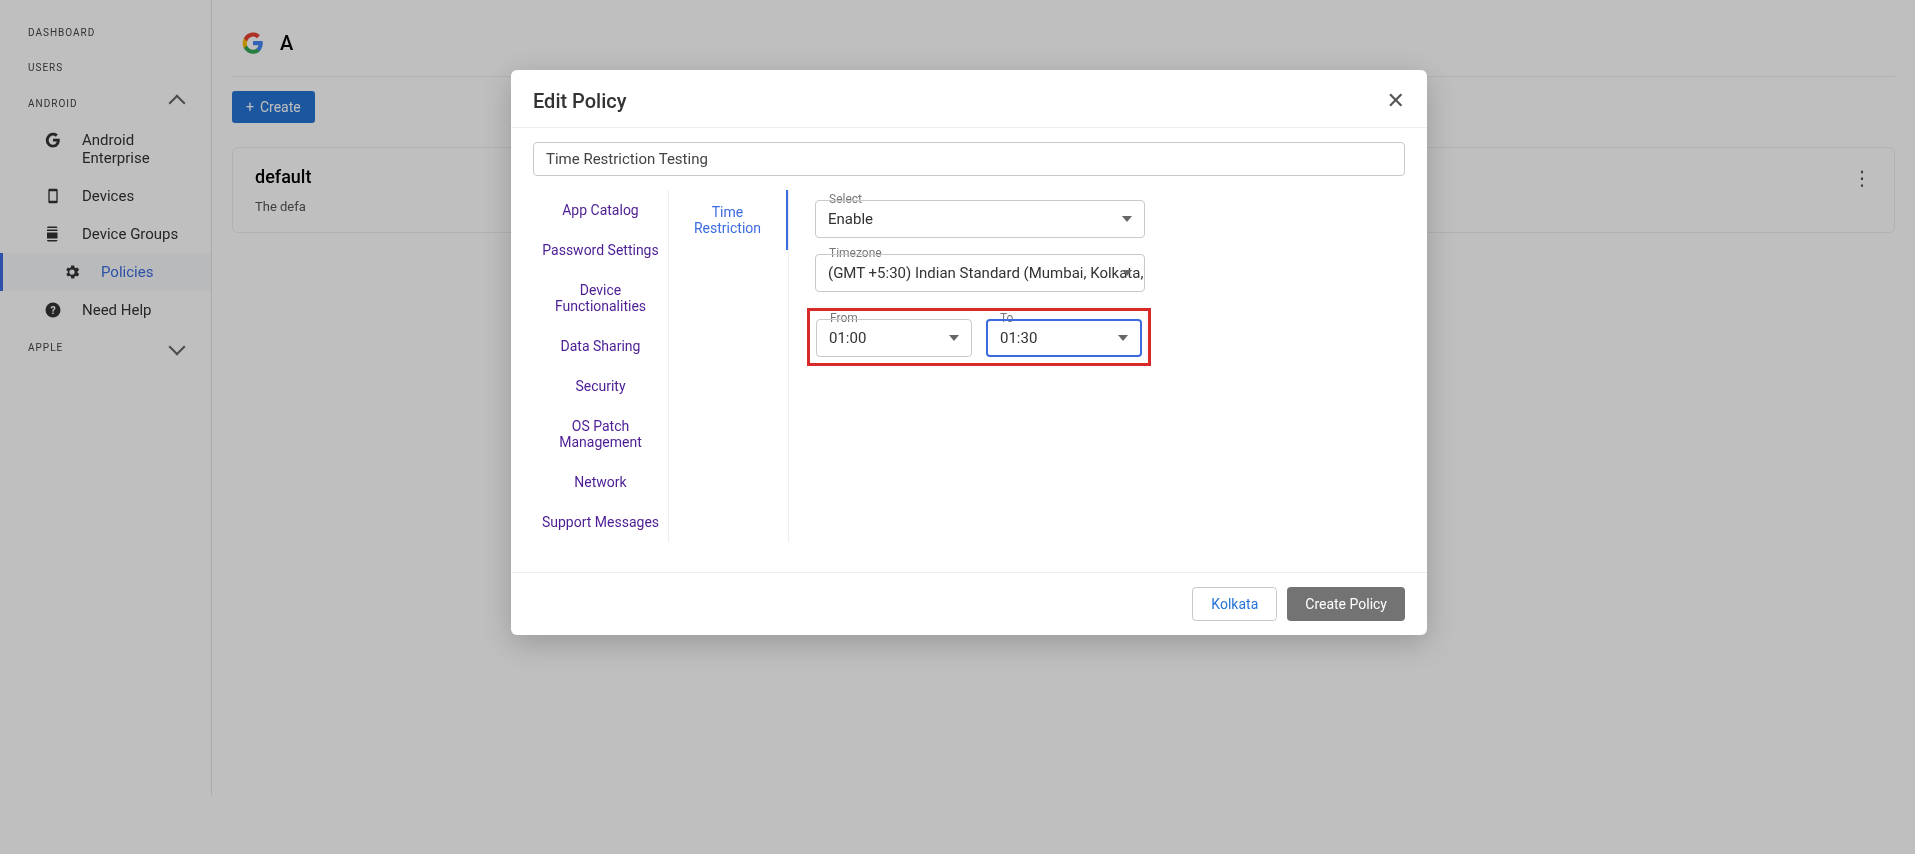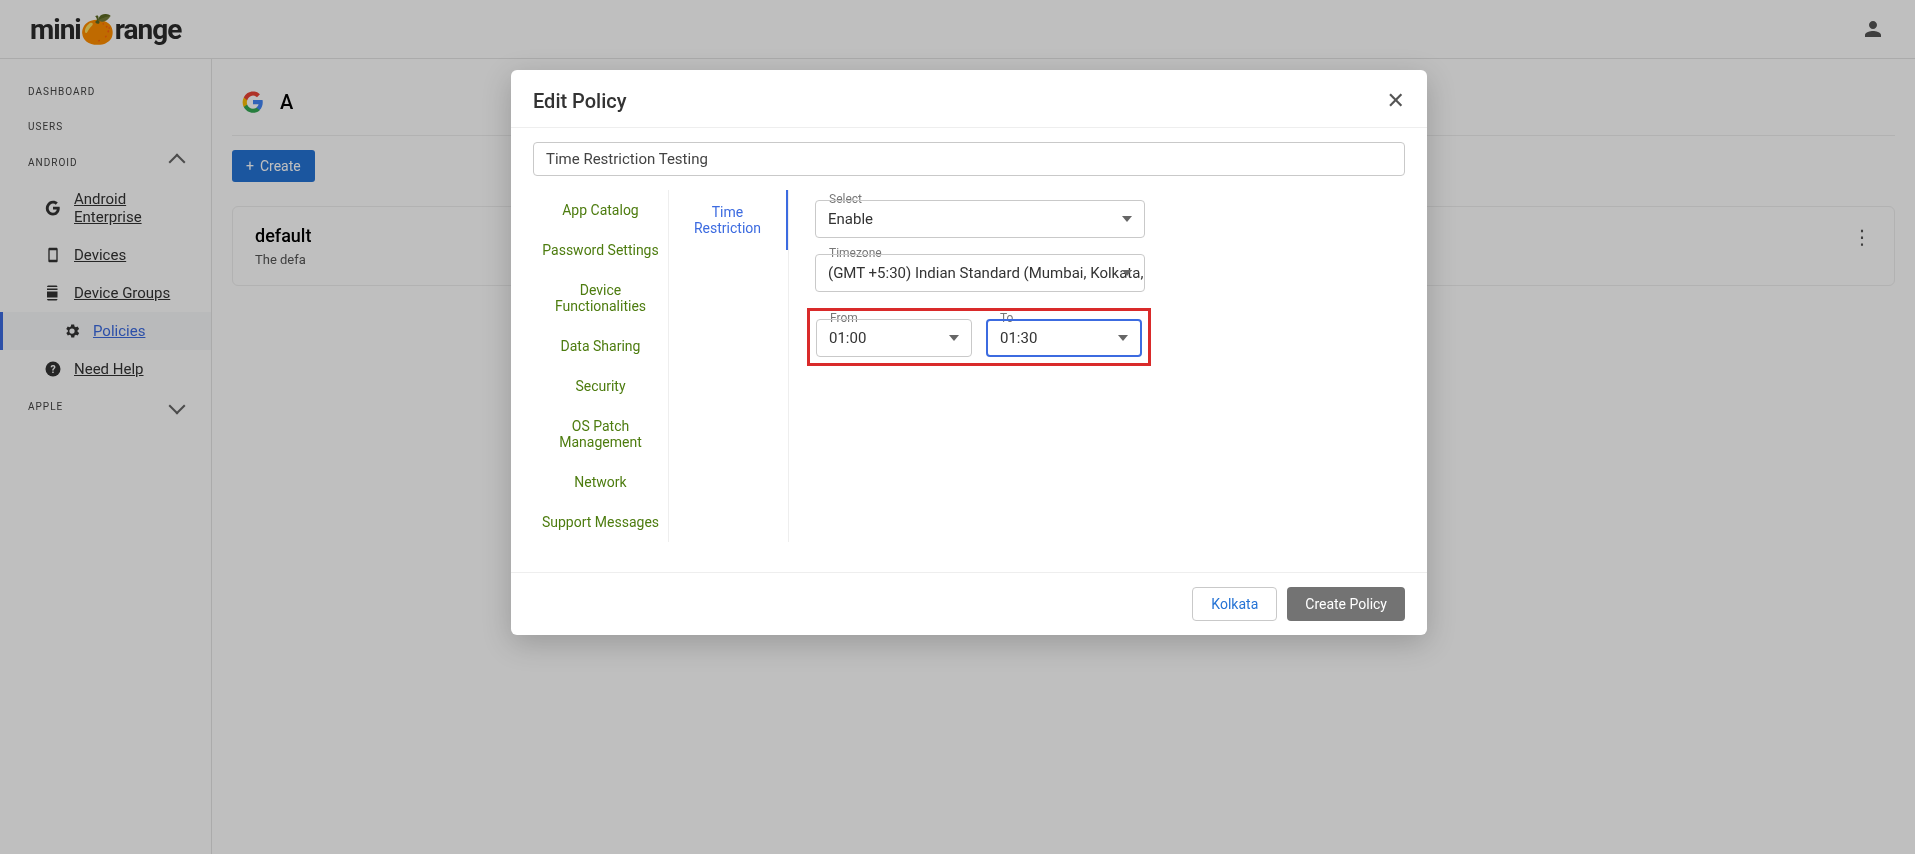--- a/index.html
+++ b/index.html
@@ -63,27 +63,25 @@
   color: #444;
   letter-spacing: 1px;
   padding: 12px 28px;
   cursor: pointer;
   display: flex;
   justify-content: space-between;
   align-items: center;
 }
 .side-item {
   display: flex;
-  align-items: center;
-  gap: 12px;
+  gap: 20px;
   padding: 10px 28px 10px 44px;
   font-size: 15px;
   color: #333;
   cursor: pointer;
-  text-decoration: underline;
 }
 .side-item.active {
   color: #3c6be0;
   border-left: 3px solid #3c6be0;
   background: #f7f8fa;
   padding-left: 60px;
 }
 .side-item .icn {
   width: 18px;
   height: 18px;
@@ -130,21 +128,21 @@
   border: 1px solid #eee;
   border-radius: 6px;
   padding: 18px 22px;
   display: flex;
   justify-content: space-between;
   align-items: flex-start;
 }
 .card h3 {
   font-size: 18px;
   font-weight: 500;
-  margin-bottom: 6px;
+  margin-bottom: 12px;
 }
 .card p {
   font-size: 13px;
   color: #555;
 }
 .kebab {
   font-size: 20px;
   color: #555;
   cursor: pointer;
 }
@@ -204,21 +202,21 @@
   display: flex;
   padding: 14px 22px 30px;
   min-height: 380px;
 }
 .cat-col {
   width: 136px;
   border-right: 1px solid #eee;
 }
 .cat-item {
   font-size: 14px;
-  color: #4d7c0f;
+  color: #4c1d95;
   text-align: center;
   padding: 12px 8px;
   cursor: pointer;
 }
 .cat-item.active {
   color: #3c6be0;
   border-right: 2px solid #3c6be0;
 }
 .sub-col {
   width: 120px;
@@ -321,28 +319,20 @@
   border-right: 2px solid #666;
   border-bottom: 2px solid #666;
   transform: rotate(45deg);
 }
 .chev.up { transform: rotate(-135deg); }
 </style>
 </head>
 <body>
 
 <div class="page-wrap">
-  <div class="header">
-    <div class="logo">
-      <span>mini</span><span class="orange">🍊</span><span>range</span>
-    </div>
-    <svg class="user-icon" viewBox="0 0 24 24">
-        <path d="M12 12c2.2 0 4-1.8 4-4s-1.8-4-4-4-4 1.8-4 4 1.8 4 4 4zm0 2c-2.7 0-8 1.3-8 4v2h16v-2c0-2.7-5.3-4-8-4z"></path>
-      </svg>
-  </div>
 
   <div class="body-area">
     <div class="sidebar">
       <div class="side-section">
         <span>DASHBOARD</span>
       </div>
       <div class="side-section">
         <span>USERS</span>
       </div>
       <div class="side-section">

